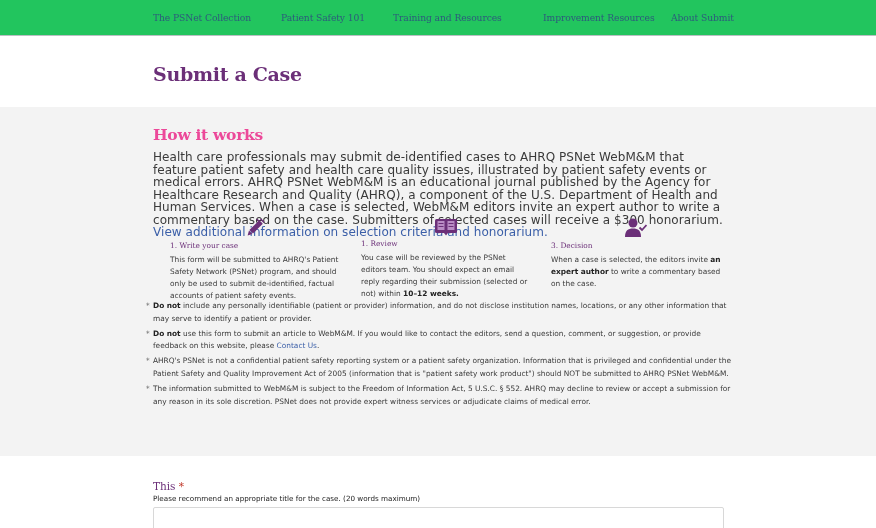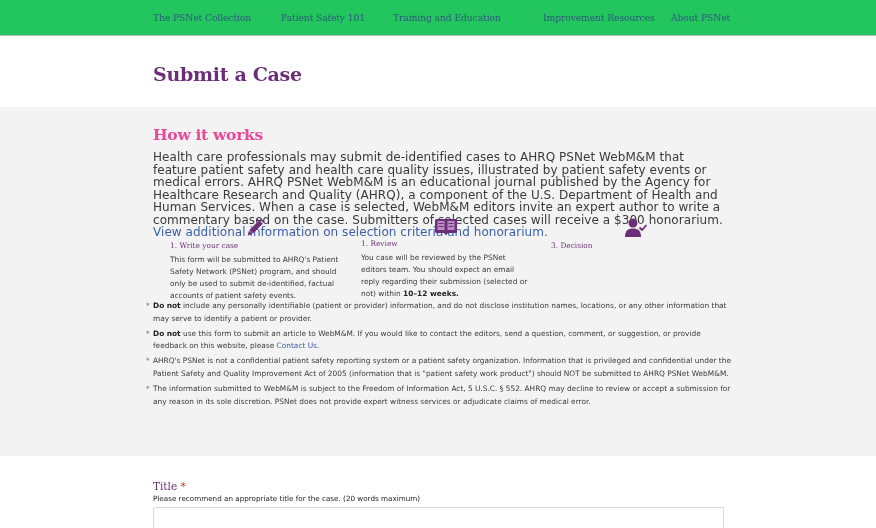--- a/index.html
+++ b/index.html
@@ -35,23 +35,23 @@
   .field-title .req { color: #c0392b; }
   .field-help { position: absolute; left: 153px; top: 494px; font-size: 7.2px; color: #222; }
   .field-input { position: absolute; left: 153px; top: 507px; width: 571px; height: 30px; border: 1px solid #d8d8d8; border-radius: 2px; background: #fff; }
 </style>
 </head>
 <body>
 
 <nav class="topnav">
   <a href="#" style="left:153px">The PSNet Collection</a>
   <a href="#" style="left:281px">Patient Safety 101</a>
-  <a href="#" style="left:393px">Training and Education</a>
+  <a href="#" style="left:393px">Training and Resources</a>
   <a href="#" style="left:543px">Improvement Resources</a>
-  <a href="#" style="left:671px">About PSNet</a>
+  <a href="#" style="left:671px">About Submit</a>
 </nav>
 
 <h1 class="page-title">Submit a Case</h1>
 
 <section class="gray"></section>
 
 <h2 class="how-title">How it works</h2>
 
 <p class="intro"><span>Health care professionals may submit de-identified cases to AHRQ PSNet WebM&amp;M that feature patient safety and health care quality issues, illustrated by patient safety events or medical errors. AHRQ PSNet WebM&amp;M is an educational journal published by the Agency for Healthcare Research and Quality (AHRQ), a component of the U.S. Department of Health and Human Services. When a case is selected, WebM&amp;M editors invite an expert author to write a commentary based on the case. Submitters of selected cases will receive a $300 honorarium. </span><a href="#">View additional information on selection criteria and honorarium.</a></p>
 
@@ -83,24 +83,25 @@
   <span class="desc"><span>You case will be reviewed by the PSNet editors team. You should expect an email reply regarding their submission (selected or not) within </span><b>10–12 weeks.</b></span>
 </div>
 
 <div class="step" style="left:551px">
   <svg class="icon" viewBox="0 0 22 20" style="width:22px;height:20px">
     <circle cx="8" cy="5" r="4.5" fill="#6b2f78"></circle>
     <path d="M0 19 C0 12.5 3 10.5 8 10.5 C13 10.5 16 12.5 16 19 Z" fill="#6b2f78"></path>
     <path d="M14.5 9.5 L17 12 L21.5 7" stroke="#6b2f78" stroke-width="1.8" fill="none"></path>
   </svg>
   <span class="label">3. Decision</span>
+  <span class="desc"><span>When a case is selected, the editors invite </span><b>an expert author</b><span> to write a commentary based on the case.</span></span>
 </div>
 
 <ul class="notes">
   <li><b>Do not</b><span> include any personally identifiable (patient or provider) information, and do not disclose institution names, locations, or any other information that may serve to identify a patient or provider.</span></li>
   <li><b>Do not</b><span> use this form to submit an article to WebM&amp;M. If you would like to contact the editors, send a question, comment, or suggestion, or provide feedback on this website, please </span><a href="#">Contact Us</a><span>.</span></li>
   <li><span>AHRQ's PSNet is not a confidential patient safety reporting system or a patient safety organization. Information that is privileged and confidential under the Patient Safety and Quality Improvement Act of 2005 (information that is "patient safety work product") should NOT be submitted to AHRQ PSNet WebM&amp;M.</span></li>
   <li><span>The information submitted to WebM&amp;M is subject to the Freedom of Information Act, 5 U.S.C. § 552. AHRQ may decline to review or accept a submission for any reason in its sole discretion. PSNet does not provide expert witness services or adjudicate claims of medical error.</span></li>
 </ul>
 
-<label class="field-title"><span>Title</span> <span class="req">*</span></label>
+<label class="field-title"><span>This</span> <span class="req">*</span></label>
 <div class="field-help">Please recommend an appropriate title for the case. (20 words maximum)</div>
 <div class="field-input"></div>
 
 </body></html>

